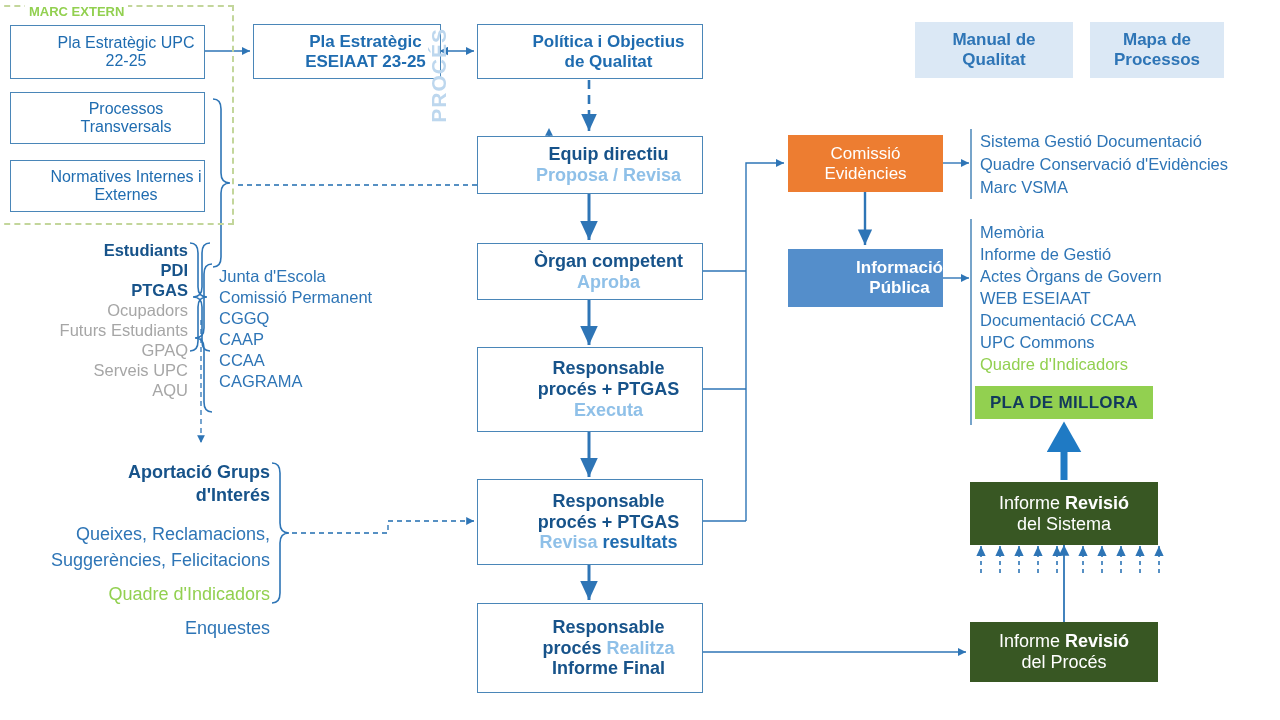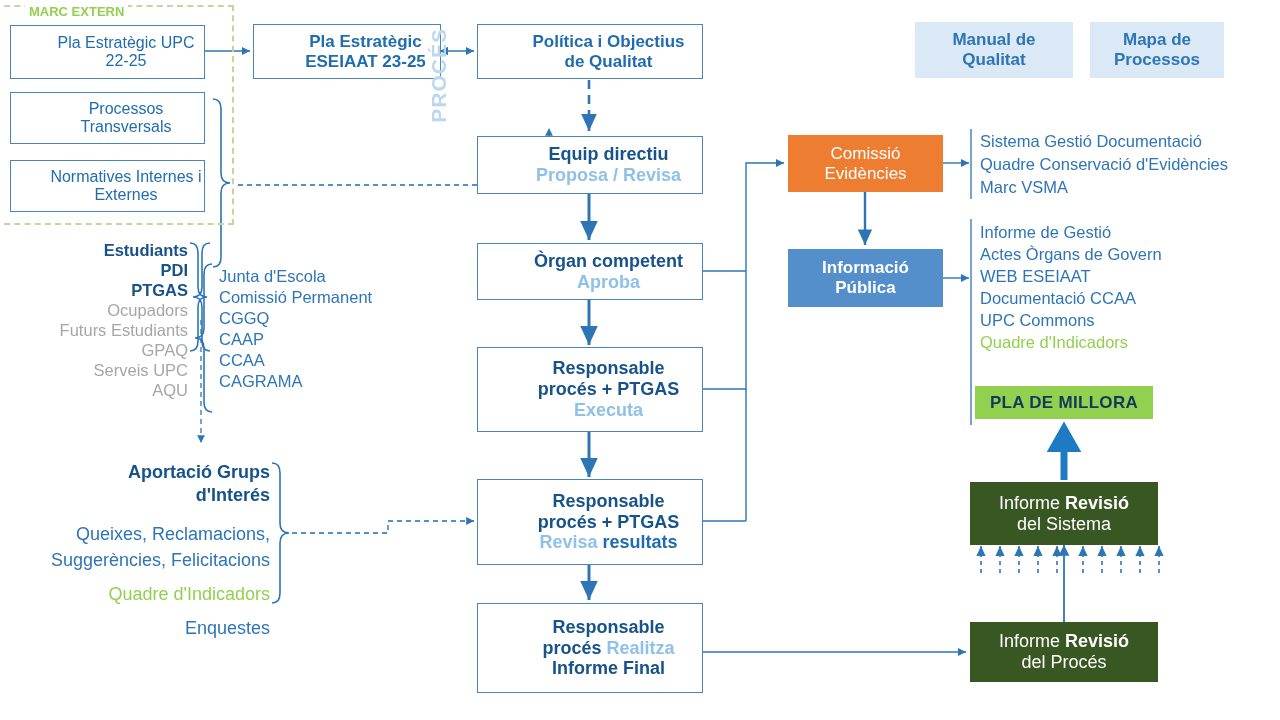--- a/index.html
+++ b/index.html
@@ -10,21 +10,21 @@
 
   
   .t{position:absolute;white-space:nowrap;line-height:1.12;}
 
   
   .box{position:absolute;box-sizing:border-box;display:flex;align-items:center;
        justify-content:center;text-align:center;line-height:1.15;}
   .box-outline{border:1.3px solid #4a86b8;background:#fff;color:#1f6cb0;padding-left:37px;}
   .box-pale{background:#dbe8f5;color:#2e75b6;font-weight:bold;}
   .box-orange{background:#ed7d31;color:#fff;}
-  .box-blue{background:#548ecb;color:#fff;font-weight:bold;}
+  .box-blue{background:#548ecb;color:#fff;font-weight:bold;justify-content:flex-end;}
   .box-green-dark{background:#385723;color:#fff;}
   .box-green-light{background:#92d050;color:#12395c;font-weight:bold;}
 
   .bold{font-weight:bold;}
   .navy{color:#1f6cb0;}
   .navy-d{color:#17538a;}
   .lightblue{color:#8fc0e8;}
   .midblue{color:#2e75b6;}
   .grey{color:#a6a6a6;}
   .green{color:#92d050;}
@@ -259,20 +259,21 @@
   </div>
 
   <div class="box box-blue" style="left:788px;top:249px;width:155px;height:58px;font-size:17px;">
     <div>
       <div>Informació</div>
       <div>Pública</div>
     </div>
   </div>
 
   <div class="abs" style="left:980px;top:221px;width:300px;text-align:left;font-size:16.5px;">
+    <div class="midblue" style="line-height:22px;">Memòria</div>
     <div class="midblue" style="line-height:22px;">Informe de Gestió</div>
     <div class="midblue" style="line-height:22px;">Actes Òrgans de Govern</div>
     <div class="midblue" style="line-height:22px;">WEB ESEIAAT</div>
     <div class="midblue" style="line-height:22px;">Documentació CCAA</div>
     <div class="midblue" style="line-height:22px;">UPC Commons</div>
     <div class="green" style="line-height:22px;">Quadre d'Indicadors</div>
   </div>
 
   <div class="box box-green-light" style="left:975px;top:386px;width:178px;height:33px;font-size:17px;letter-spacing:0.3px;">
     <div>PLA DE MILLORA</div>

